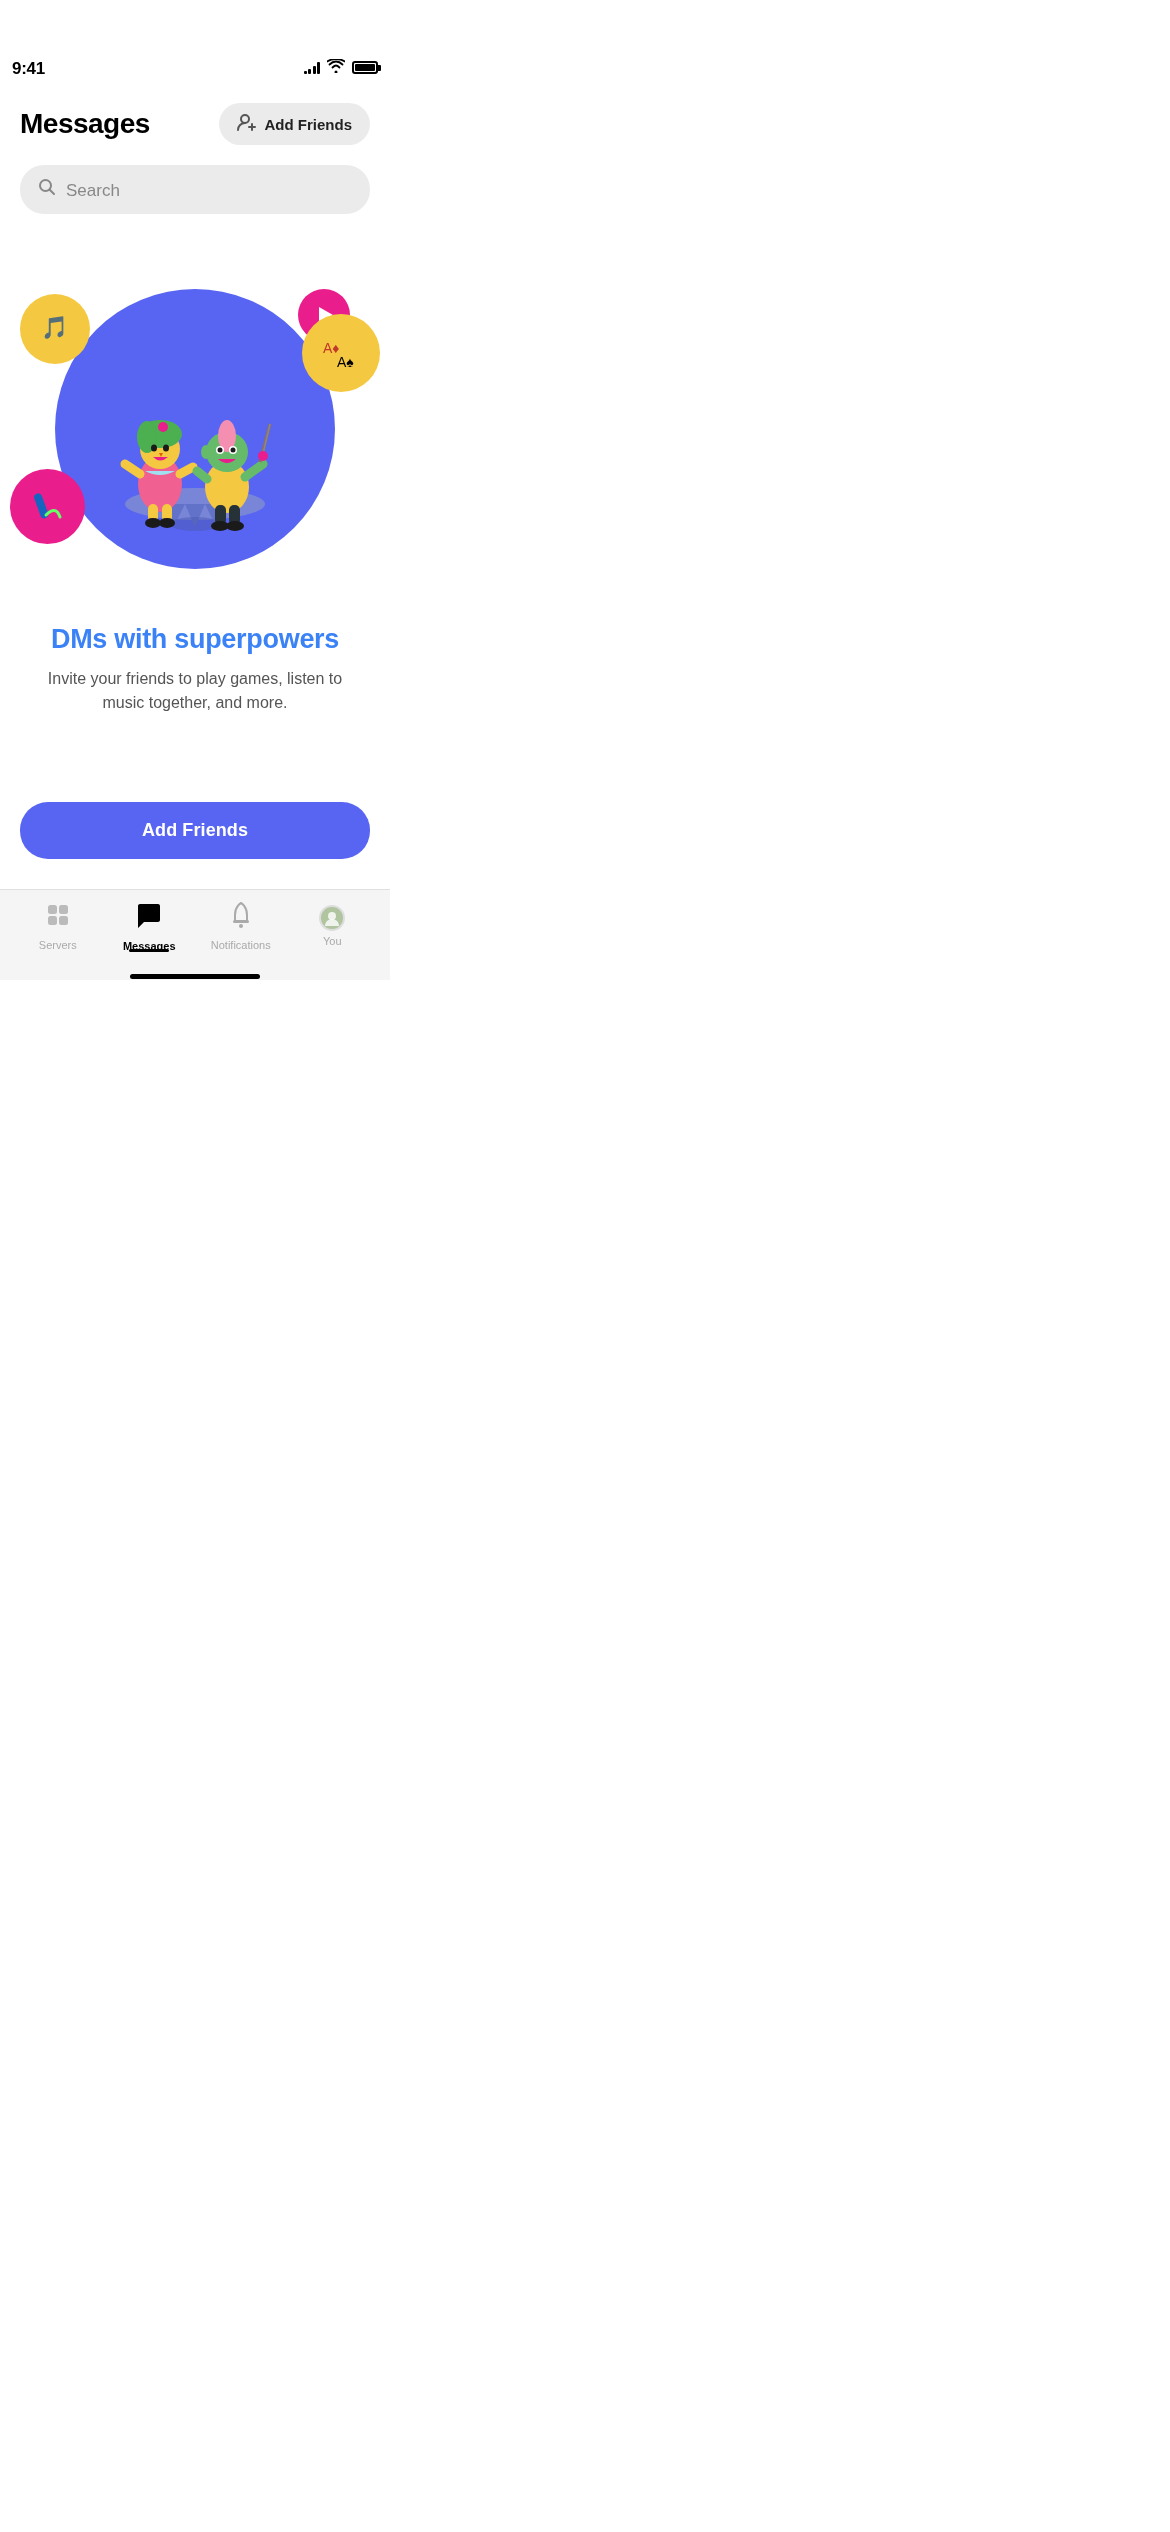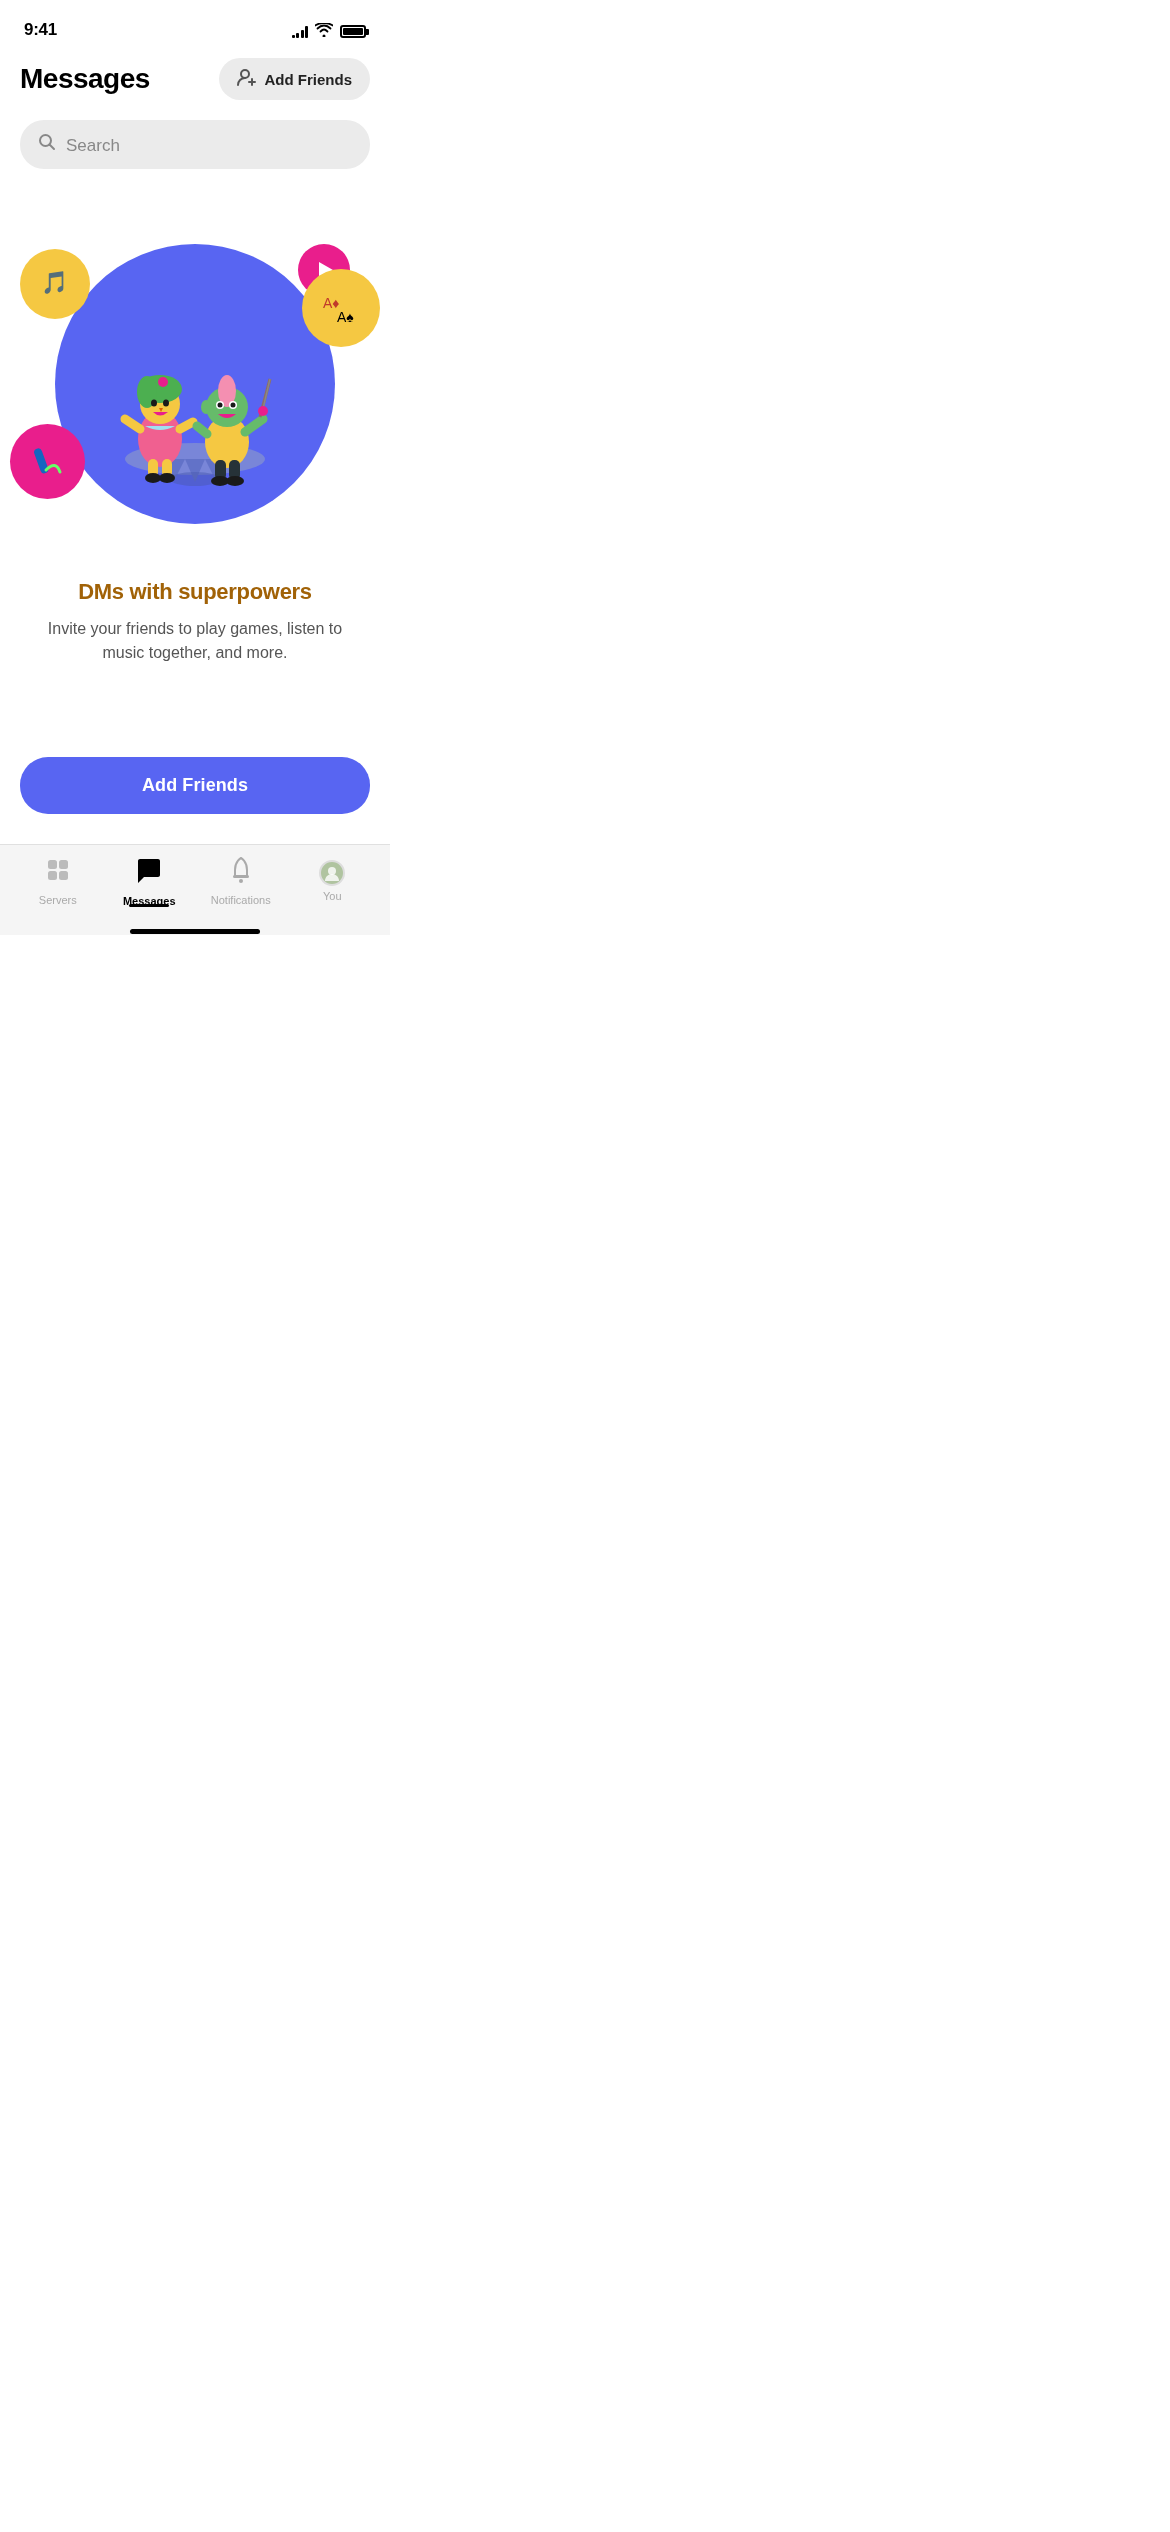--- a/index.html
+++ b/index.html
@@ -11,23 +11,24 @@
       background: #ffffff;
       font-family: -apple-system, BlinkMacSystemFont, 'SF Pro Display', 'Helvetica Neue', sans-serif;
       overflow-x: hidden;
       position: relative;
     }
 
     
     .status-bar {
       display: flex;
       justify-content: space-between;
-      align-items: flex-end;
-      padding: 14px 24px 10px;
+      align-items: flex-start;
+      padding: 14px 12px 10px;
       height: 50px;
+      margin-top: 45px;
     }
 
     .status-time {
       font-size: 17px;
       font-weight: 700;
       color: #000;
       letter-spacing: -0.3px;
     }
 
     .status-icons {
@@ -233,23 +234,23 @@
       z-index: 1;
     }
 
     
     .text-section {
       text-align: center;
       padding: 10px 30px 20px;
     }
 
     .headline {
-      font-size: 22px;
+      font-size: 27px;
       font-weight: 800;
-      color: #a16207;
+      color: #3b82f6;
       margin-bottom: 12px;
       letter-spacing: -0.3px;
     }
 
     .subtext {
       font-size: 16px;
       color: #555;
       line-height: 1.5;
     }
 

